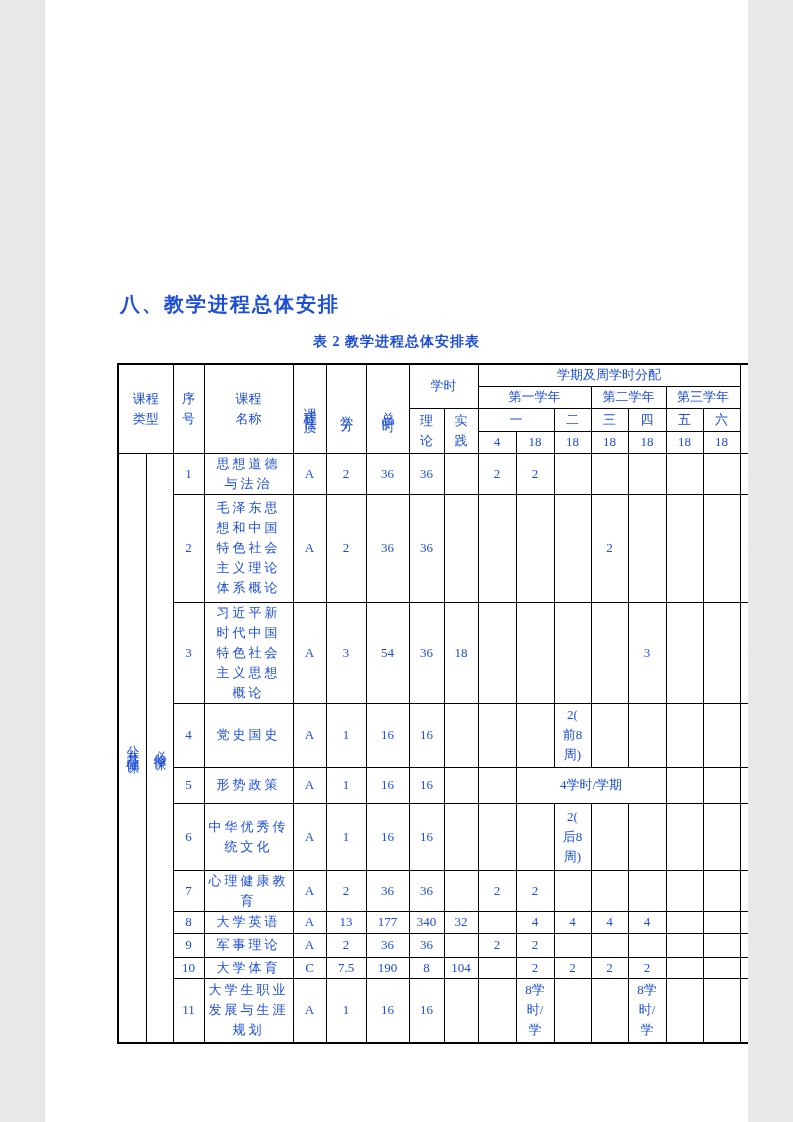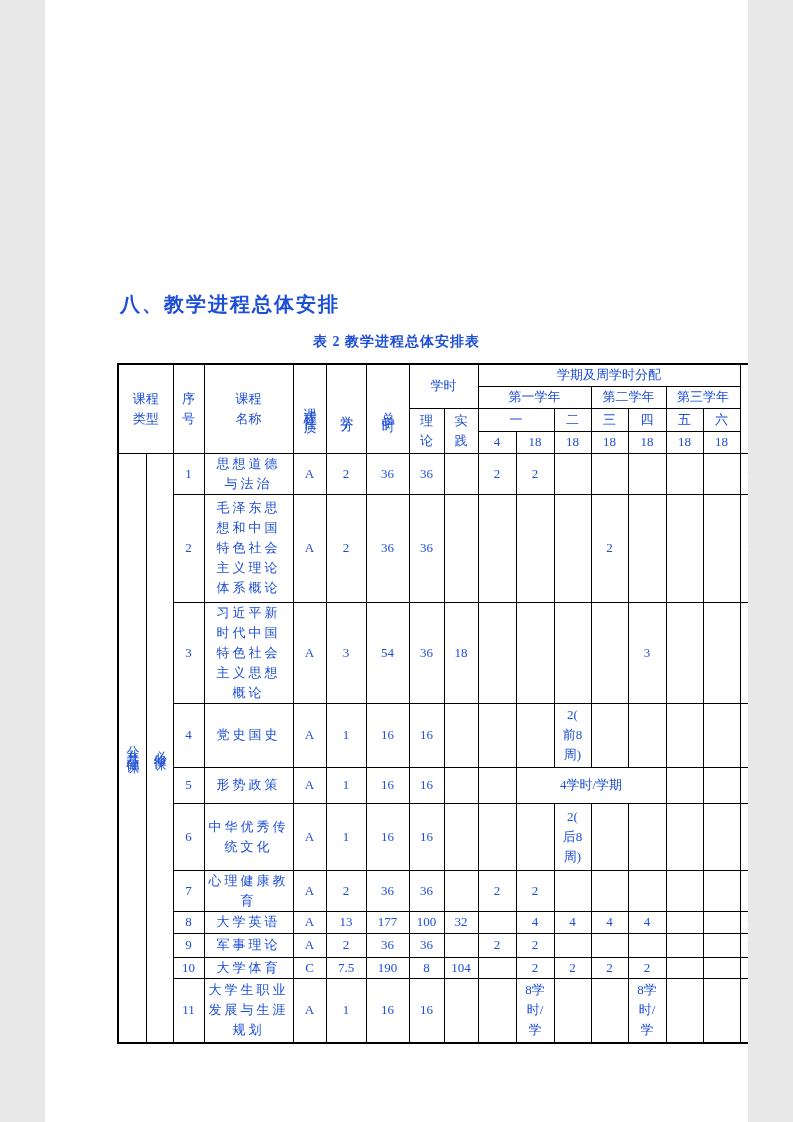--- a/index.html
+++ b/index.html
@@ -269,21 +269,21 @@
         <td></td>
         <td></td>
         <td>查</td>
       </tr>
       <tr style="height:22px">
         <td>8</td>
         <td class="name">大学英语</td>
         <td>A</td>
         <td>13</td>
         <td>177</td>
-        <td>100</td>
+        <td>340</td>
         <td>32</td>
         <td></td>
         <td>4</td>
         <td>4</td>
         <td>4</td>
         <td>4</td>
         <td></td>
         <td></td>
         <td>试</td>
       </tr>

